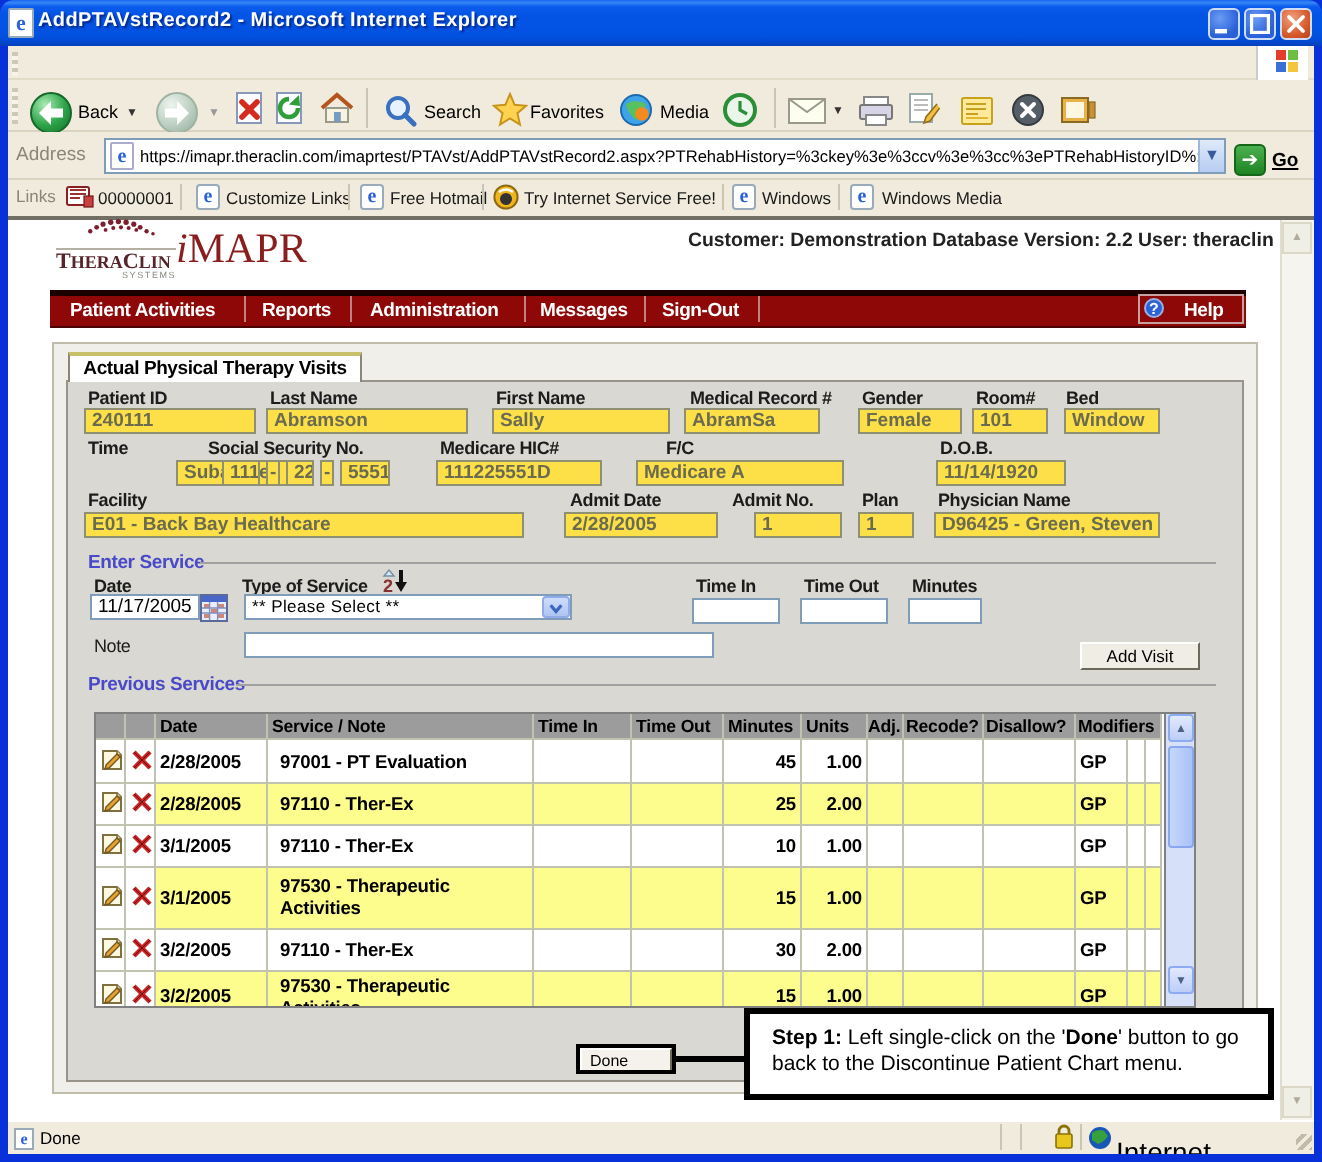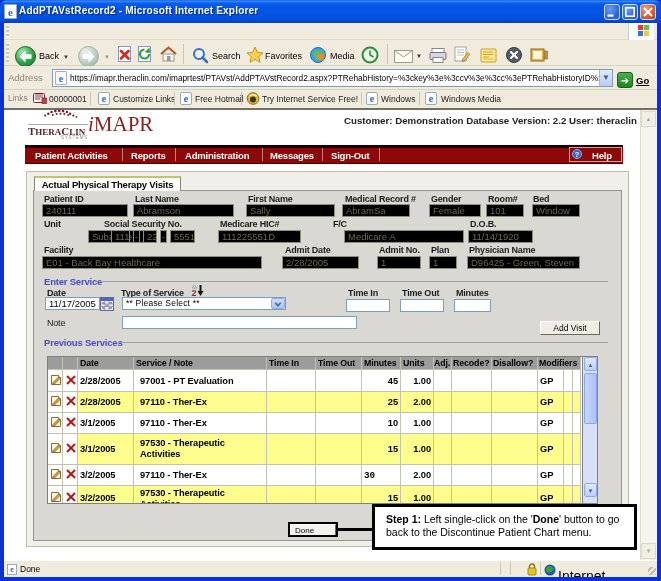--- a/index.html
+++ b/index.html
@@ -24,21 +24,21 @@
 #addrinput{left:52px;top:69px;width:561px;height:18px;background:#fff;border:1px solid #7f9db9;font-size:8.3px;line-height:16px;white-space:nowrap;overflow:hidden;}
 .ddbtn{background:linear-gradient(180deg,#dfeafa,#b7ccf2);border-left:1px solid #9db8dd;color:#3a5a9c;font-size:8px;text-align:center;}
 
 #viewport{left:4px;top:110px;width:636px;height:450px;background:#fff;overflow:hidden;}
 #vscroll{left:640px;top:110px;width:17px;height:450px;background:#f5f4ee;}
 #statusbar{left:4px;top:560px;width:653px;height:17px;background:#f0ebdc;border-top:1px solid #fff;font-size:11px;}
 
 .bord{background:#0831d9;}
 
 .lab{font-size:9px;font-weight:bold;color:#1c1c1c;letter-spacing:-0.2px;white-space:nowrap;}
-.fld{background:#000000;border:1px solid #8f8f73;height:13px;font-size:9.5px;color:#6b6b50;padding-left:3px;line-height:11px;white-space:nowrap;overflow:hidden;}
+.fld{background:#fde047;border:1px solid #8f8f73;height:13px;font-size:9.5px;color:#6b6b50;padding-left:3px;line-height:11px;white-space:nowrap;overflow:hidden;font-weight:bold;}
 .winp{background:#fff;border:1px solid #7f9db9;height:13px;font-size:9.5px;color:#000;padding-left:3px;line-height:11px;}
 .bluehead{color:#4a4ac8;font-weight:bold;font-size:9.5px;letter-spacing:-0.2px;}
 .navitem{color:#fff;font-weight:bold;font-size:9.5px;top:150px;letter-spacing:-0.2px;}
 .navsep{top:148px;width:1px;height:13px;background:#c08080;}
 table.grid{border-collapse:collapse;table-layout:fixed;font-size:9.3px;font-weight:bold;letter-spacing:-0.1px;}
 table.grid td{border:1px solid #c2c2b0;padding:0 2px;overflow:hidden;white-space:nowrap;}
 .ie-sm{width:12px;height:13px;background:#fff;border:1px solid #9ab;border-radius:2px;color:#2a62d8;font-size:10px;font-weight:bold;text-align:center;line-height:12px;font-family:"Liberation Serif",serif;}
 .ie-sm::before{content:"e";}
 .xpsb{background:linear-gradient(180deg,#e0e9fd,#bccef7);border:1px solid #8cabf0;border-radius:2px;color:#4d6185;font-size:8px;font-weight:bold;text-align:center;line-height:13px;}
 .lktx{top:94px;font-size:8.5px;color:#1a1a1a;}
@@ -286,38 +286,38 @@
 <div class="abs lab" style="left:488px;top:194px;">Room#</div>
 <div class="abs lab" style="left:533px;top:194px;">Bed</div>
 <div class="abs fld" style="left:42px;top:204px;width:86px;">240111</div>
 <div class="abs fld" style="left:133px;top:204px;width:101px;">Abramson</div>
 <div class="abs fld" style="left:246px;top:204px;width:89px;">Sally</div>
 <div class="abs fld" style="left:342px;top:204px;width:68px;">AbramSa</div>
 <div class="abs fld" style="left:429px;top:204px;width:52px;">Female</div>
 <div class="abs fld" style="left:486px;top:204px;width:38px;">101</div>
 <div class="abs fld" style="left:532px;top:204px;width:48px;">Window</div>
 
-<div class="abs lab" style="left:44px;top:219px;">Unit</div>
+<div class="abs lab" style="left:44px;top:219px;">Time</div>
 <div class="abs lab" style="left:104px;top:219px;">Social Security No.</div>
 <div class="abs lab" style="left:220px;top:219px;">Medicare HIC#</div>
 <div class="abs lab" style="left:333px;top:219px;">F/C</div>
 <div class="abs lab" style="left:470px;top:219px;">D.O.B.</div>
 <div class="abs fld" style="left:42px;top:230px;width:66px;margin-left:46px;">Subacute</div>
 <div class="abs fld" style="left:111px;top:230px;width:19px;">111</div>
 <div class="abs fld" style="left:133px;top:230px;width:7px;padding-left:1px;">-</div>
 <div class="abs fld" style="left:143px;top:230px;width:14px;">22</div>
 <div class="abs fld" style="left:160px;top:230px;width:7px;padding-left:1px;">-</div>
 <div class="abs fld" style="left:170px;top:230px;width:25px;">5551</div>
 <div class="abs fld" style="left:218px;top:230px;width:83px;">111225551D</div>
-<div class="abs fld" style="left:344px;top:230px;width:120px;">Medicare A</div>
+<div class="abs fld" style="left:318px;top:230px;width:104px;">Medicare A</div>
 <div class="abs fld" style="left:468px;top:230px;width:65px;">11/14/1920</div>
 
 <div class="abs lab" style="left:44px;top:245px;">Facility</div>
 <div class="abs lab" style="left:285px;top:245px;">Admit Date</div>
-<div class="abs lab" style="left:379px;top:245px;">Admit No.</div>
+<div class="abs lab" style="left:366px;top:245px;">Admit No.</div>
 <div class="abs lab" style="left:431px;top:245px;">Plan</div>
 <div class="abs lab" style="left:469px;top:245px;">Physician Name</div>
 <div class="abs fld" style="left:42px;top:256px;width:220px;">E01 - Back Bay Healthcare</div>
 <div class="abs fld" style="left:282px;top:256px;width:77px;">2/28/2005</div>
 <div class="abs fld" style="left:377px;top:256px;width:44px;">1</div>
 <div class="abs fld" style="left:429px;top:256px;width:28px;">1</div>
 <div class="abs fld" style="left:467px;top:256px;width:113px;">D96425 - Green, Steven</div>
 
 <div class="abs bluehead" style="left:44px;top:276px;">Enter Service</div>
 <div class="abs" style="left:100px;top:281px;width:508px;height:1px;background:#a0a0a0;"></div>
@@ -525,21 +525,21 @@
               </g>
               <g stroke="#661111" stroke-width="0.5" fill="none">
                 <path d="M2 2 L10 10"></path>
                 <path d="M10 2 L2 10"></path>
               </g>
             </svg></td>
           <td>3/2/2005</td>
           <td style="padding-left:6px;">97110 - Ther-Ex</td>
           <td></td>
           <td></td>
-          <td style="text-align:left;font-family:Liberation Mono, monospace;">30</td>
+          <td style="text-align:right;">30</td>
           <td style="text-align:right;">2.00</td>
           <td></td>
           <td></td>
           <td></td>
           <td>GP</td>
           <td></td>
           <td></td>
         </tr>
 <tr style="height:21px;background:#fdfd8d;">
           <td class="ic1"><svg width="12" height="12" viewBox="0 0 12 12">

